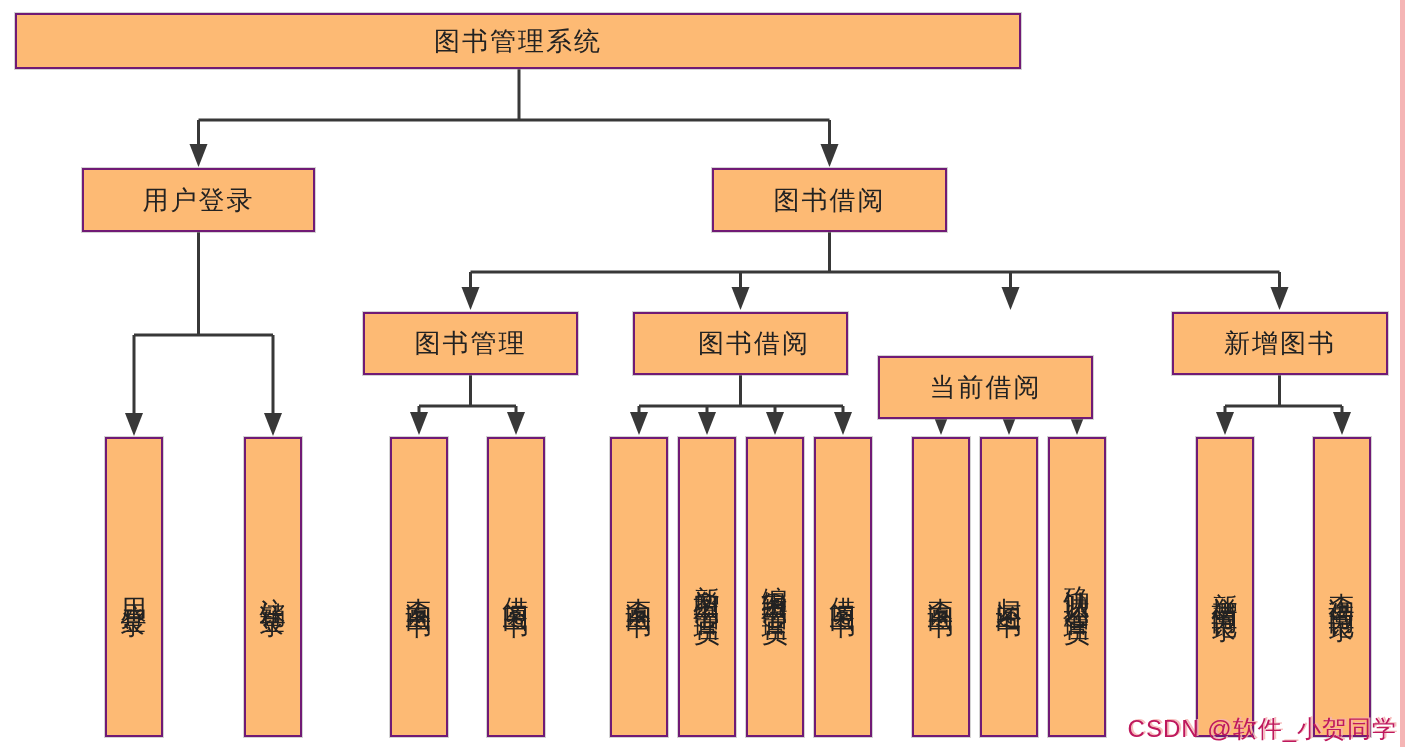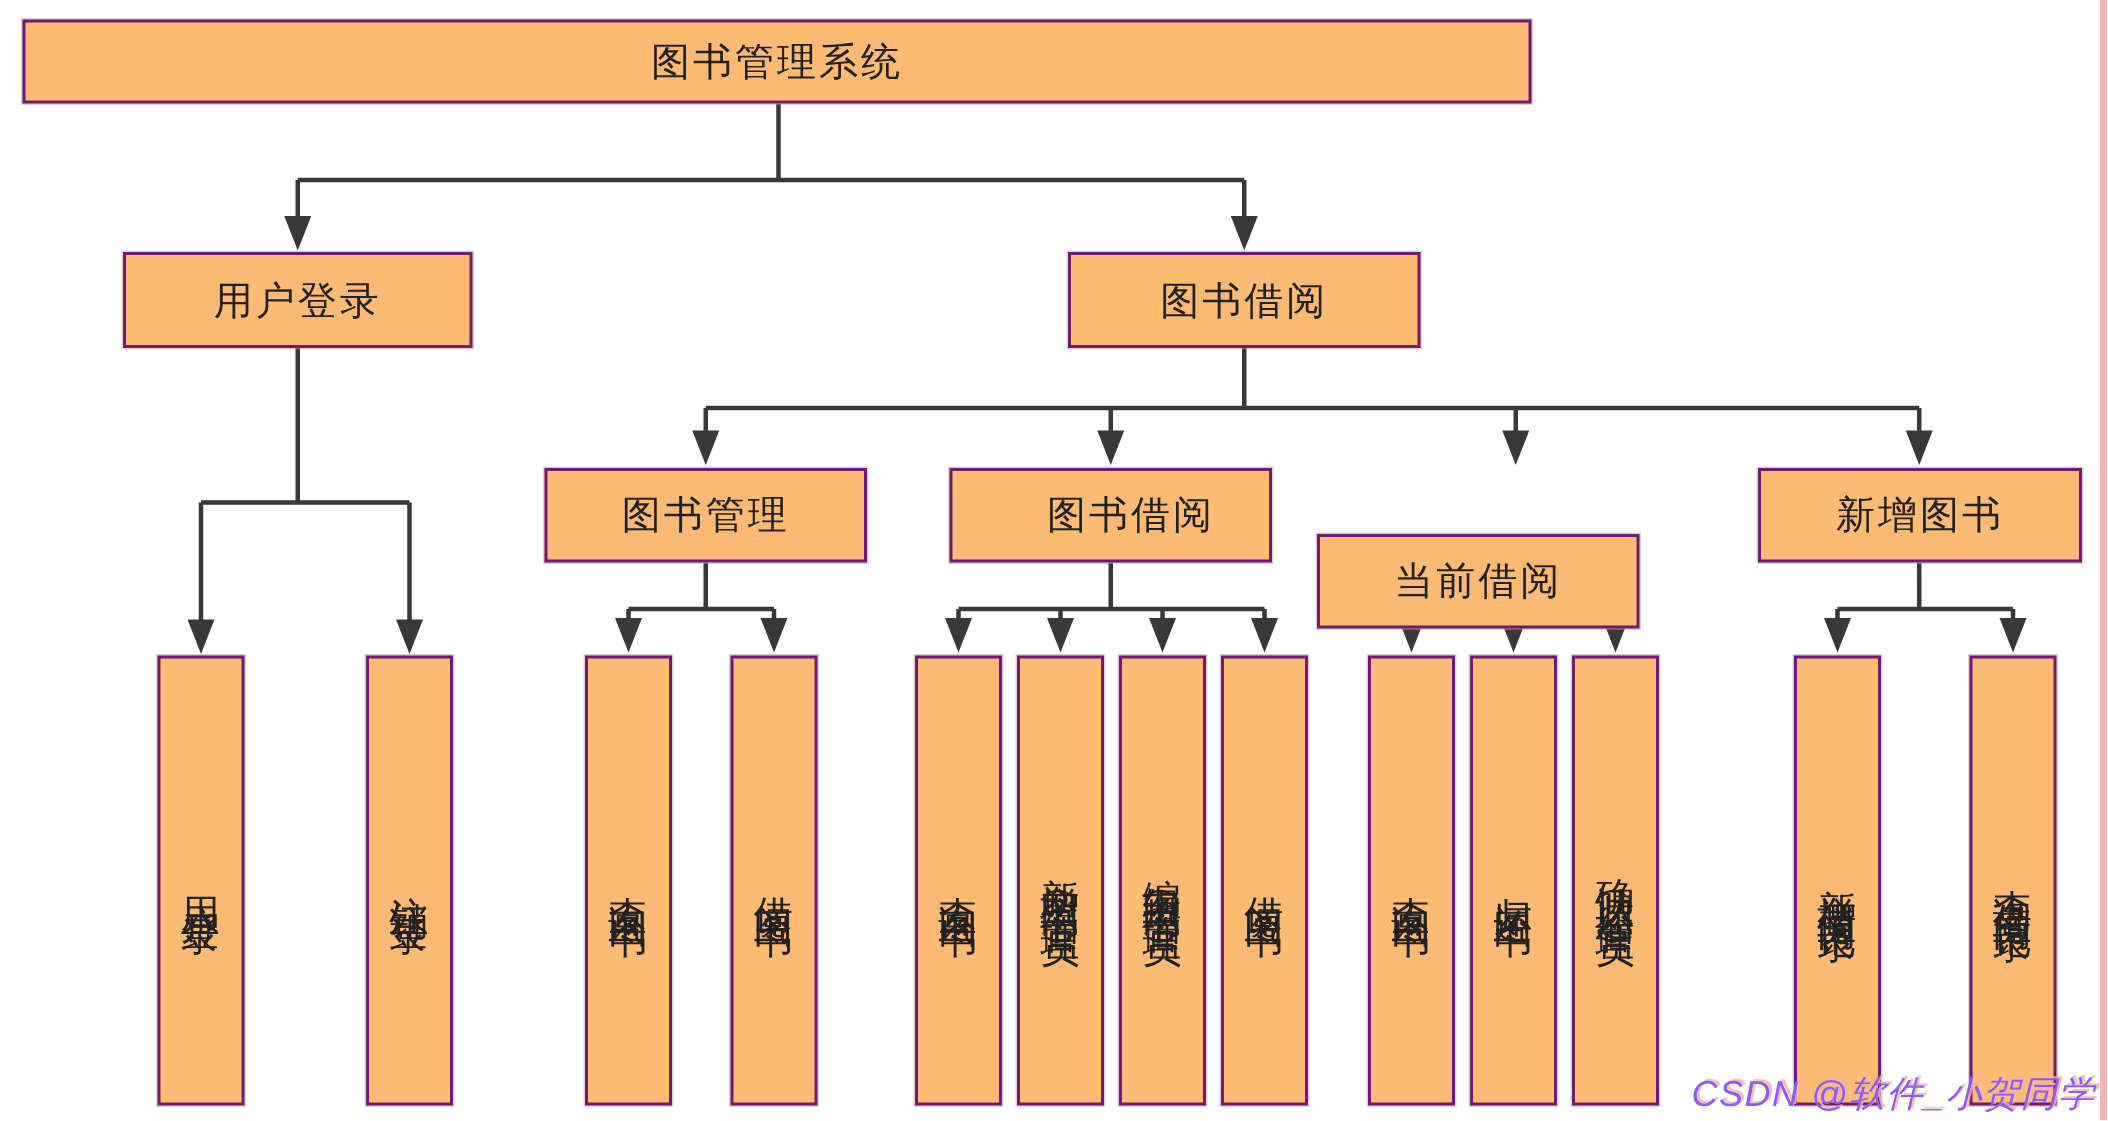--- a/index.html
+++ b/index.html
@@ -55,24 +55,23 @@
     white-space: nowrap;
   }
 
   .watermark {
     position: absolute;
     right: 8px;
     bottom: 2px;
     z-index: 3;
     font-size: 24px;
     letter-spacing: 1px;
-    color: #8b5cf6;
+    color: #be185d;
     text-shadow: 2px -1px 0 rgba(246,178,178,0.85);
     white-space: nowrap;
-    font-style: italic;
   }
 
   .edge-strip {
     position: absolute;
     right: 0; top: 0;
     width: 5px; height: 100%;
     background: #f5b5b5;
     z-index: 4;
   }
 </style>

